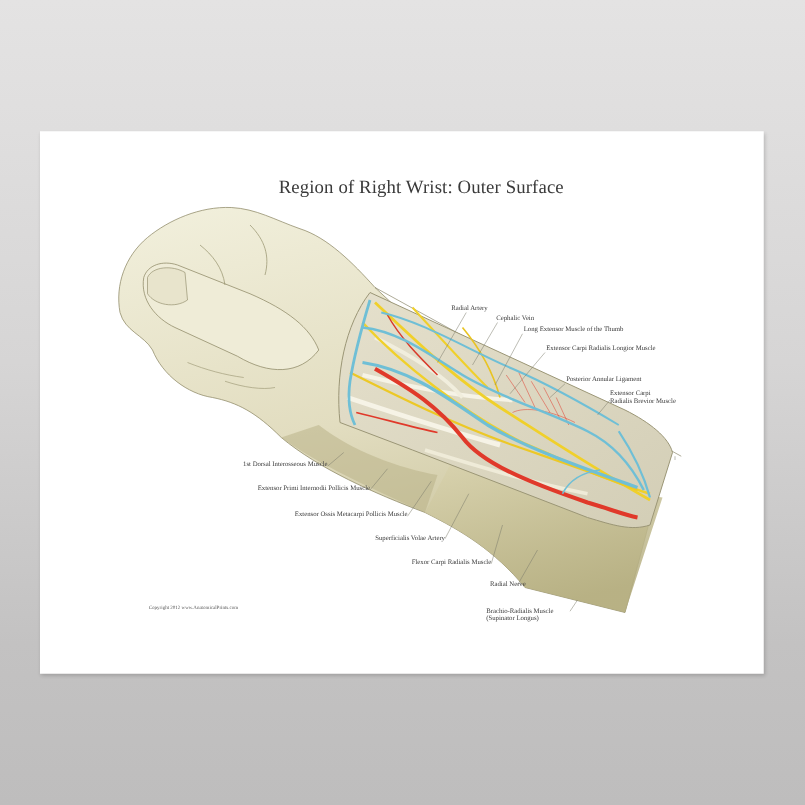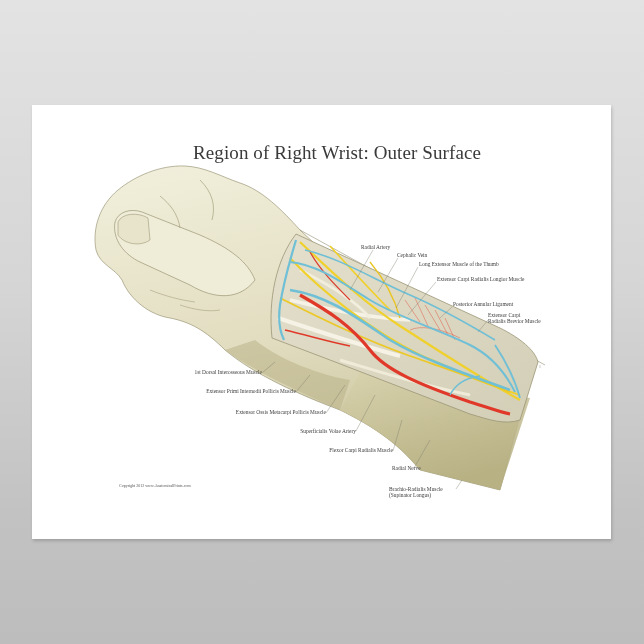--- a/index.html
+++ b/index.html
@@ -8,21 +8,21 @@
     background: linear-gradient(180deg, #e4e3e3 0%, #d6d5d5 45%, #c3c2c2 80%, #bebdbd 100%);
     font-family: "Liberation Serif", "DejaVu Serif", serif;
   }
   .poster {
     position: absolute; left: 32px; top: 105px; width: 579px; height: 434px;
     background: #ffffff;
     box-shadow: 1px 2px 3px rgba(0,0,0,0.18);
   }
   .title {
     position: absolute; left: 0; top: 142px; width: 644px; text-align: center;
-    font-size: 19px; color: #3a3a3a; letter-spacing: 0.1px;
+    font-size: 15px; color: #3a3a3a; letter-spacing: 0.1px;
     padding-left: 30px; box-sizing: border-box;
   }
   .art { position: absolute; left: 0; top: 0; }
   .lbl {
     position: absolute; font-size: 5.4px; color: #3c3c3c; white-space: nowrap; line-height: 6.4px;
   }
   .lbl.r { text-align: right; }
   .copyright {
     position: absolute; left: 119px; top: 483px; font-size: 4px; color: #555; white-space: nowrap;
   }

